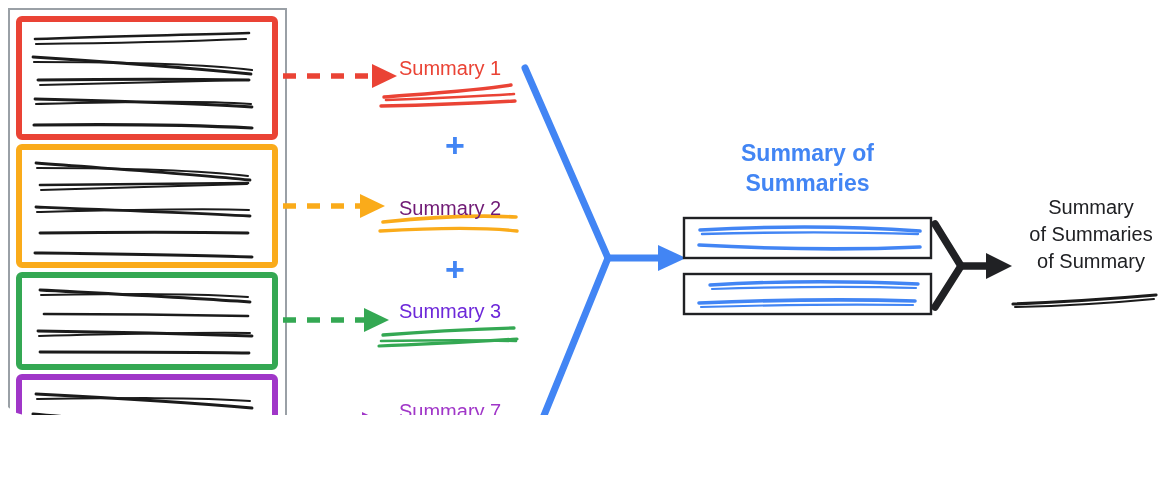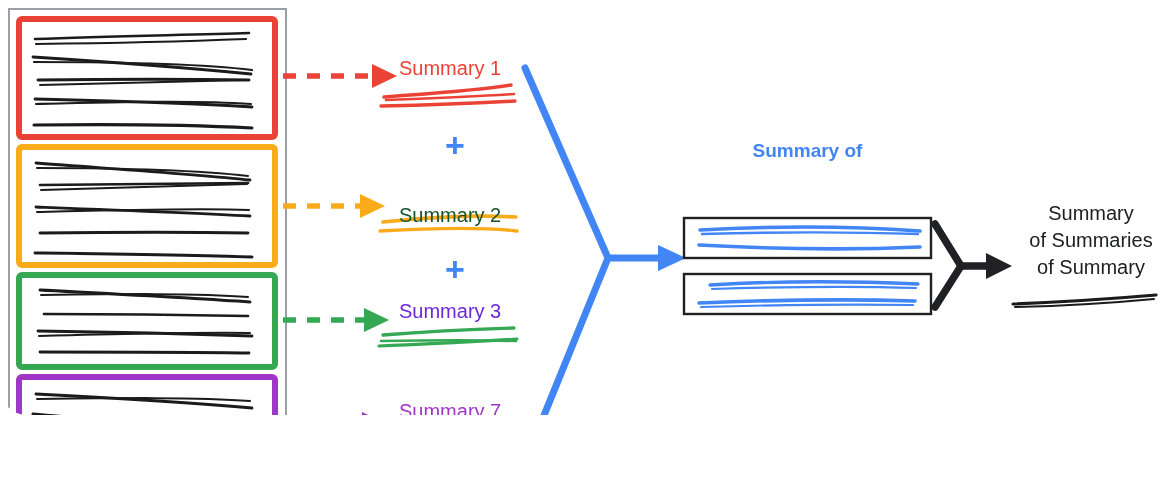--- a/index.html
+++ b/index.html
@@ -1,21 +1,21 @@
 <!DOCTYPE html>
 <html><head>
 <meta charset="utf-8">
 <style>
   html,body{margin:0;padding:0;background:#fff;}
   body{font-family:"Liberation Sans",sans-serif;}
   #stage{position:relative;width:1170px;height:415px;background:#fff;overflow:hidden;border-radius:27px;}
   #stage svg{position:absolute;left:0;top:0;}
   .lbl{position:absolute;font-family:"Liberation Sans",sans-serif;white-space:nowrap;}
   .sum-lbl{font-size:20px;font-weight:400;}
-  .sos-lbl{font-size:19px;font-weight:700;color:#4285F4;text-align:center;line-height:1.32;}
+  .sos-lbl{font-size:23px;font-weight:700;color:#4285F4;text-align:center;line-height:1.32;}
   .final-lbl{font-size:20px;color:#202124;text-align:center;line-height:1.34;}
   .plus{font-size:34px;font-weight:700;color:#4285F4;line-height:1;}
 </style>
 </head>
 <body>
 
 <div id="stage">
 
   <svg width="1170" height="495" viewBox="0 0 1170 495">
 
@@ -148,31 +148,32 @@
       <path d="M1013 304 C1060 302 1110 299 1156 295" stroke-width="3.2"></path>
       <path d="M1015 307 C1062 306 1112 303 1154 299" stroke-width="2"></path>
     </g>
 
   </svg>
 
   <div class="lbl sum-lbl" style="left:399px;top:57px;color:#EA4335;">Summary 1</div>
 
   <div class="lbl plus" style="left:445px;top:128px;">+</div>
 
-  <div class="lbl sum-lbl" style="left:399px;top:204px;color:#14532d;">Summary 2</div>
+  <div class="lbl sum-lbl" style="left:399px;top:197px;color:#701a75;">Summary 2</div>
 
   <div class="lbl plus" style="left:445px;top:252px;">+</div>
 
   <div class="lbl sum-lbl" style="left:399px;top:300px;color:#6d28d9;">Summary 3</div>
 
   <div class="lbl sum-lbl" style="left:399px;top:400px;color:#A036C8;">Summary 7</div>
 
   <div class="lbl sos-lbl" style="left:684px;top:138px;width:247px;">
     <div>Summary of</div>
+    <div>Summaries</div>
   </div>
 
-  <div class="lbl final-lbl" style="left:1012px;top:194px;width:158px;margin-top:6px;">
+  <div class="lbl final-lbl" style="left:1012px;top:194px;width:158px;">
     <div>Summary</div>
     <div>of Summaries</div>
     <div>of Summary</div>
   </div>
 
 </div>
 
 </body></html>

